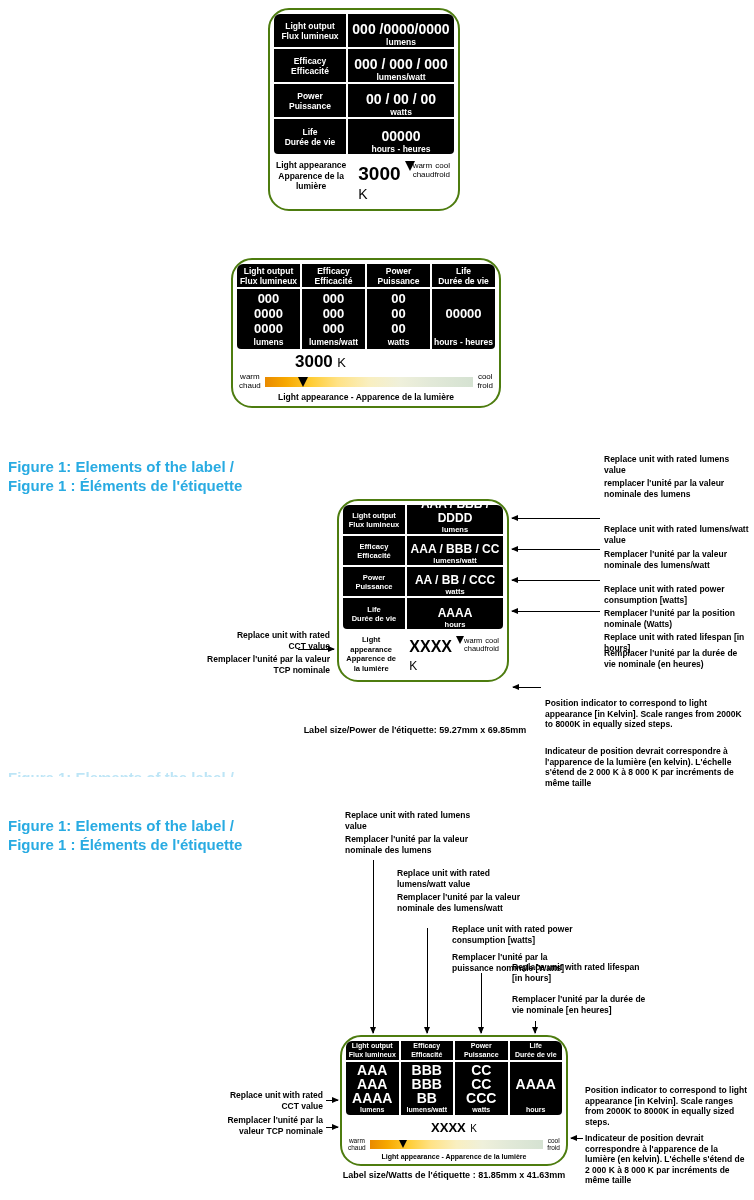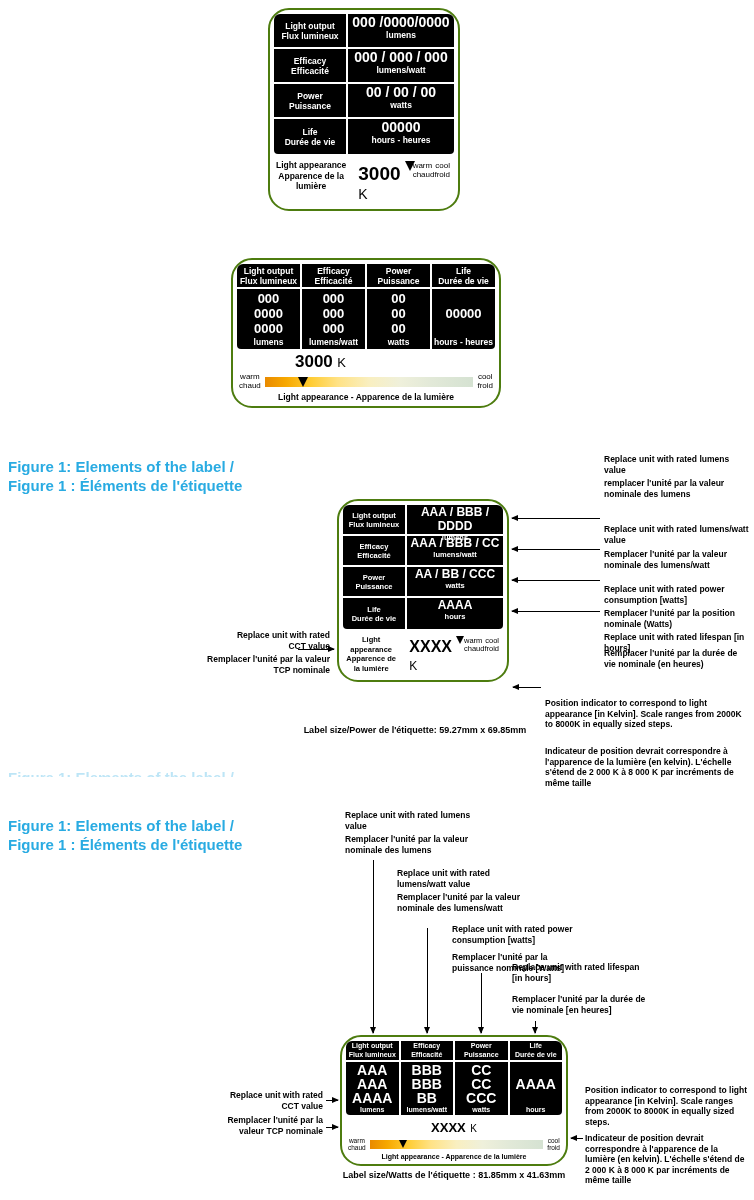--- a/index.html
+++ b/index.html
@@ -9,21 +9,21 @@
 
   
   .lbl{border:2px solid #4d7c0f;border-radius:21px;background:#fff;display:flex;flex-direction:column;padding:4px}
   .blackbox{background:#000;color:#fff;border-radius:6px 6px 4px 4px;overflow:hidden;display:flex;flex-direction:column}
 
   
   .vl-row{display:flex;border-bottom:2px solid #fff}
   .vl-row:last-child{border-bottom:none}
   .vl-name{display:flex;flex-direction:column;justify-content:center;text-align:center;font-weight:bold;border-right:2px solid #fff}
   .vl-name span{display:block}
-  .vl-val{flex:1;display:flex;flex-direction:column;justify-content:flex-start;text-align:center;font-weight:bold}
+  .vl-val{flex:1;display:flex;flex-direction:column;justify-content:flex-end;text-align:center;font-weight:bold}
   .vl-val span{display:block}
   .v-lg .vl-row{height:35px}
   .v-lg .vl-name{width:74px;font-size:8.5px;line-height:10px}
   .v-lg .vl-val .num{font-size:14px;line-height:16px}
   .v-lg .vl-val .unit{font-size:8.5px;line-height:10px}
   .v-sm .vl-row{height:31px}
   .v-sm .vl-name{width:64px;font-size:7.5px;line-height:9px}
   .v-sm .vl-val .num{font-size:12px;line-height:14px}
   .v-sm .vl-val .unit{font-size:7.5px;line-height:9px}
   .vl-app{display:flex;flex-direction:row;padding-top:6px}

